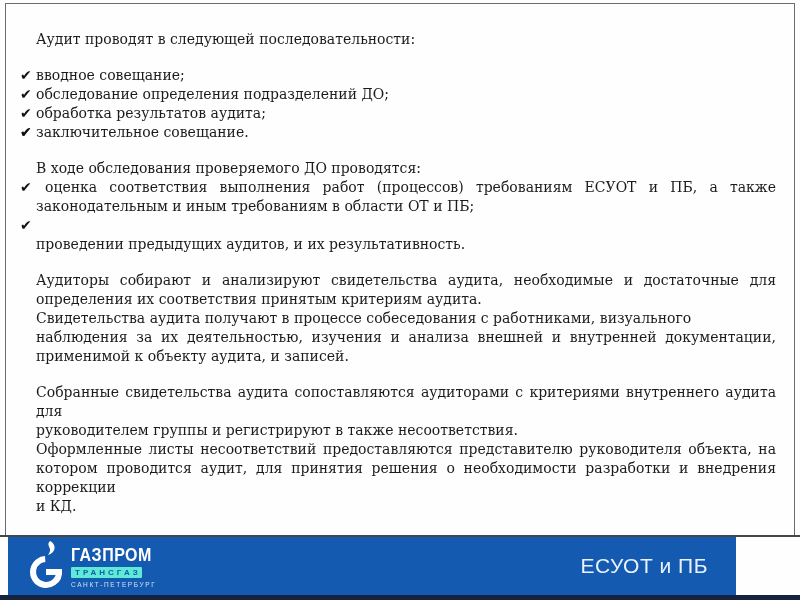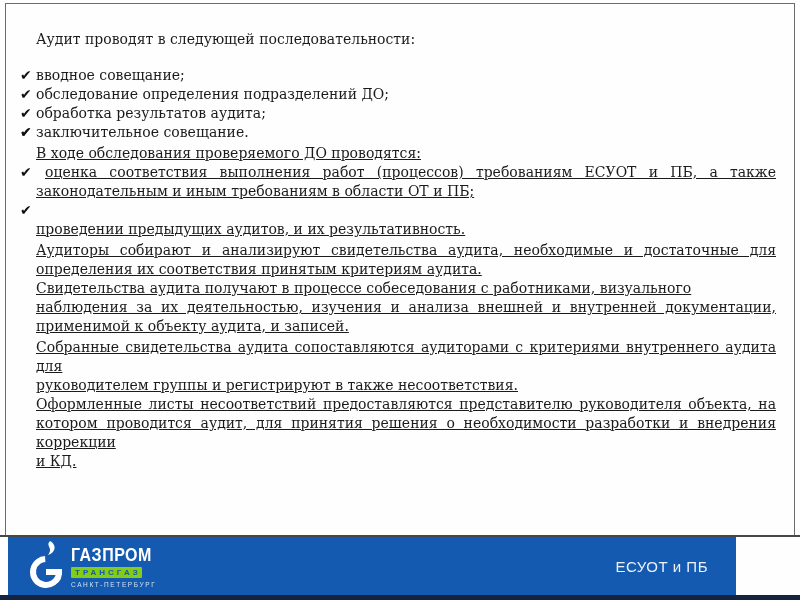--- a/index.html
+++ b/index.html
@@ -15,44 +15,44 @@
 
   .content { position:absolute; left:36px; top:30px; width:740px; }
   .p { line-height:19px; min-height:19px; }
   .just { text-align:justify; text-align-last:justify; }
   .hang { position:relative; }
   .chk {
     position:absolute; left:-16px; top:0;
     font-family:"DejaVu Sans", sans-serif; font-weight:700; font-size:14px; color:var(--check,#111);
   }
   .pad1 { padding-left:9px; }
-  .sec { margin-top:2px;text-decoration:underline; }
+  .sec { margin-top:17px; }
   ul.checklist { list-style:none; margin:17px 0 0 0; padding:0; }
   ul.checklist li { position:relative; line-height:19px; }
 
   
   .sep { position:absolute; left:0; top:535px; width:800px; height:2px; background:#474747; }
   .footer {
     position:absolute; left:8px; top:537px; width:728px; height:58px;
     background:var(--footer-blue,#155ab1);
   }
   .footer-dark { position:absolute; left:0; top:595px; width:800px; height:5px; background:var(--footer-dark,#16233f); }
   .footer-label {
     position:absolute; right:28px; top:50%; transform:translateY(-50%);
-    font-family:"Liberation Sans", sans-serif; font-size:15px; color:#e9f1fb; letter-spacing:0.5px;
+    font-family:"Liberation Sans", sans-serif; font-size:21px; color:#e9f1fb; letter-spacing:0.5px;
   }
   .logo { position:absolute; left:20px; top:3px; display:flex; align-items:flex-start; }
   .logo-text { margin-left:3px; display:flex; flex-direction:column; }
   .logo-brand {
     font-family:"Liberation Sans", sans-serif; font-weight:700; font-size:16px;
     color:#ffffff; letter-spacing:0.5px; line-height:18px; margin-top:6px;
     transform:scaleY(1.1); transform-origin:left top;
   }
   .logo-chip {
-    margin-top:3px; align-self:flex-start; background:#84cc16; color:var(--footer-blue,#155ab1);
+    margin-top:3px; align-self:flex-start; background:#5eead4; color:var(--footer-blue,#155ab1);
     font-family:"Liberation Sans", sans-serif; font-weight:700; font-size:8px;
     letter-spacing:3px; padding:1px 1px 1px 4px; line-height:9px; border-radius:1px;
   }
   .logo-city {
     margin-top:3px; font-family:"Liberation Sans", sans-serif; font-size:6.5px;
     color:#cfe0f2; letter-spacing:1.6px; line-height:7px;
   }
 </style>
 </head>
 <body>

